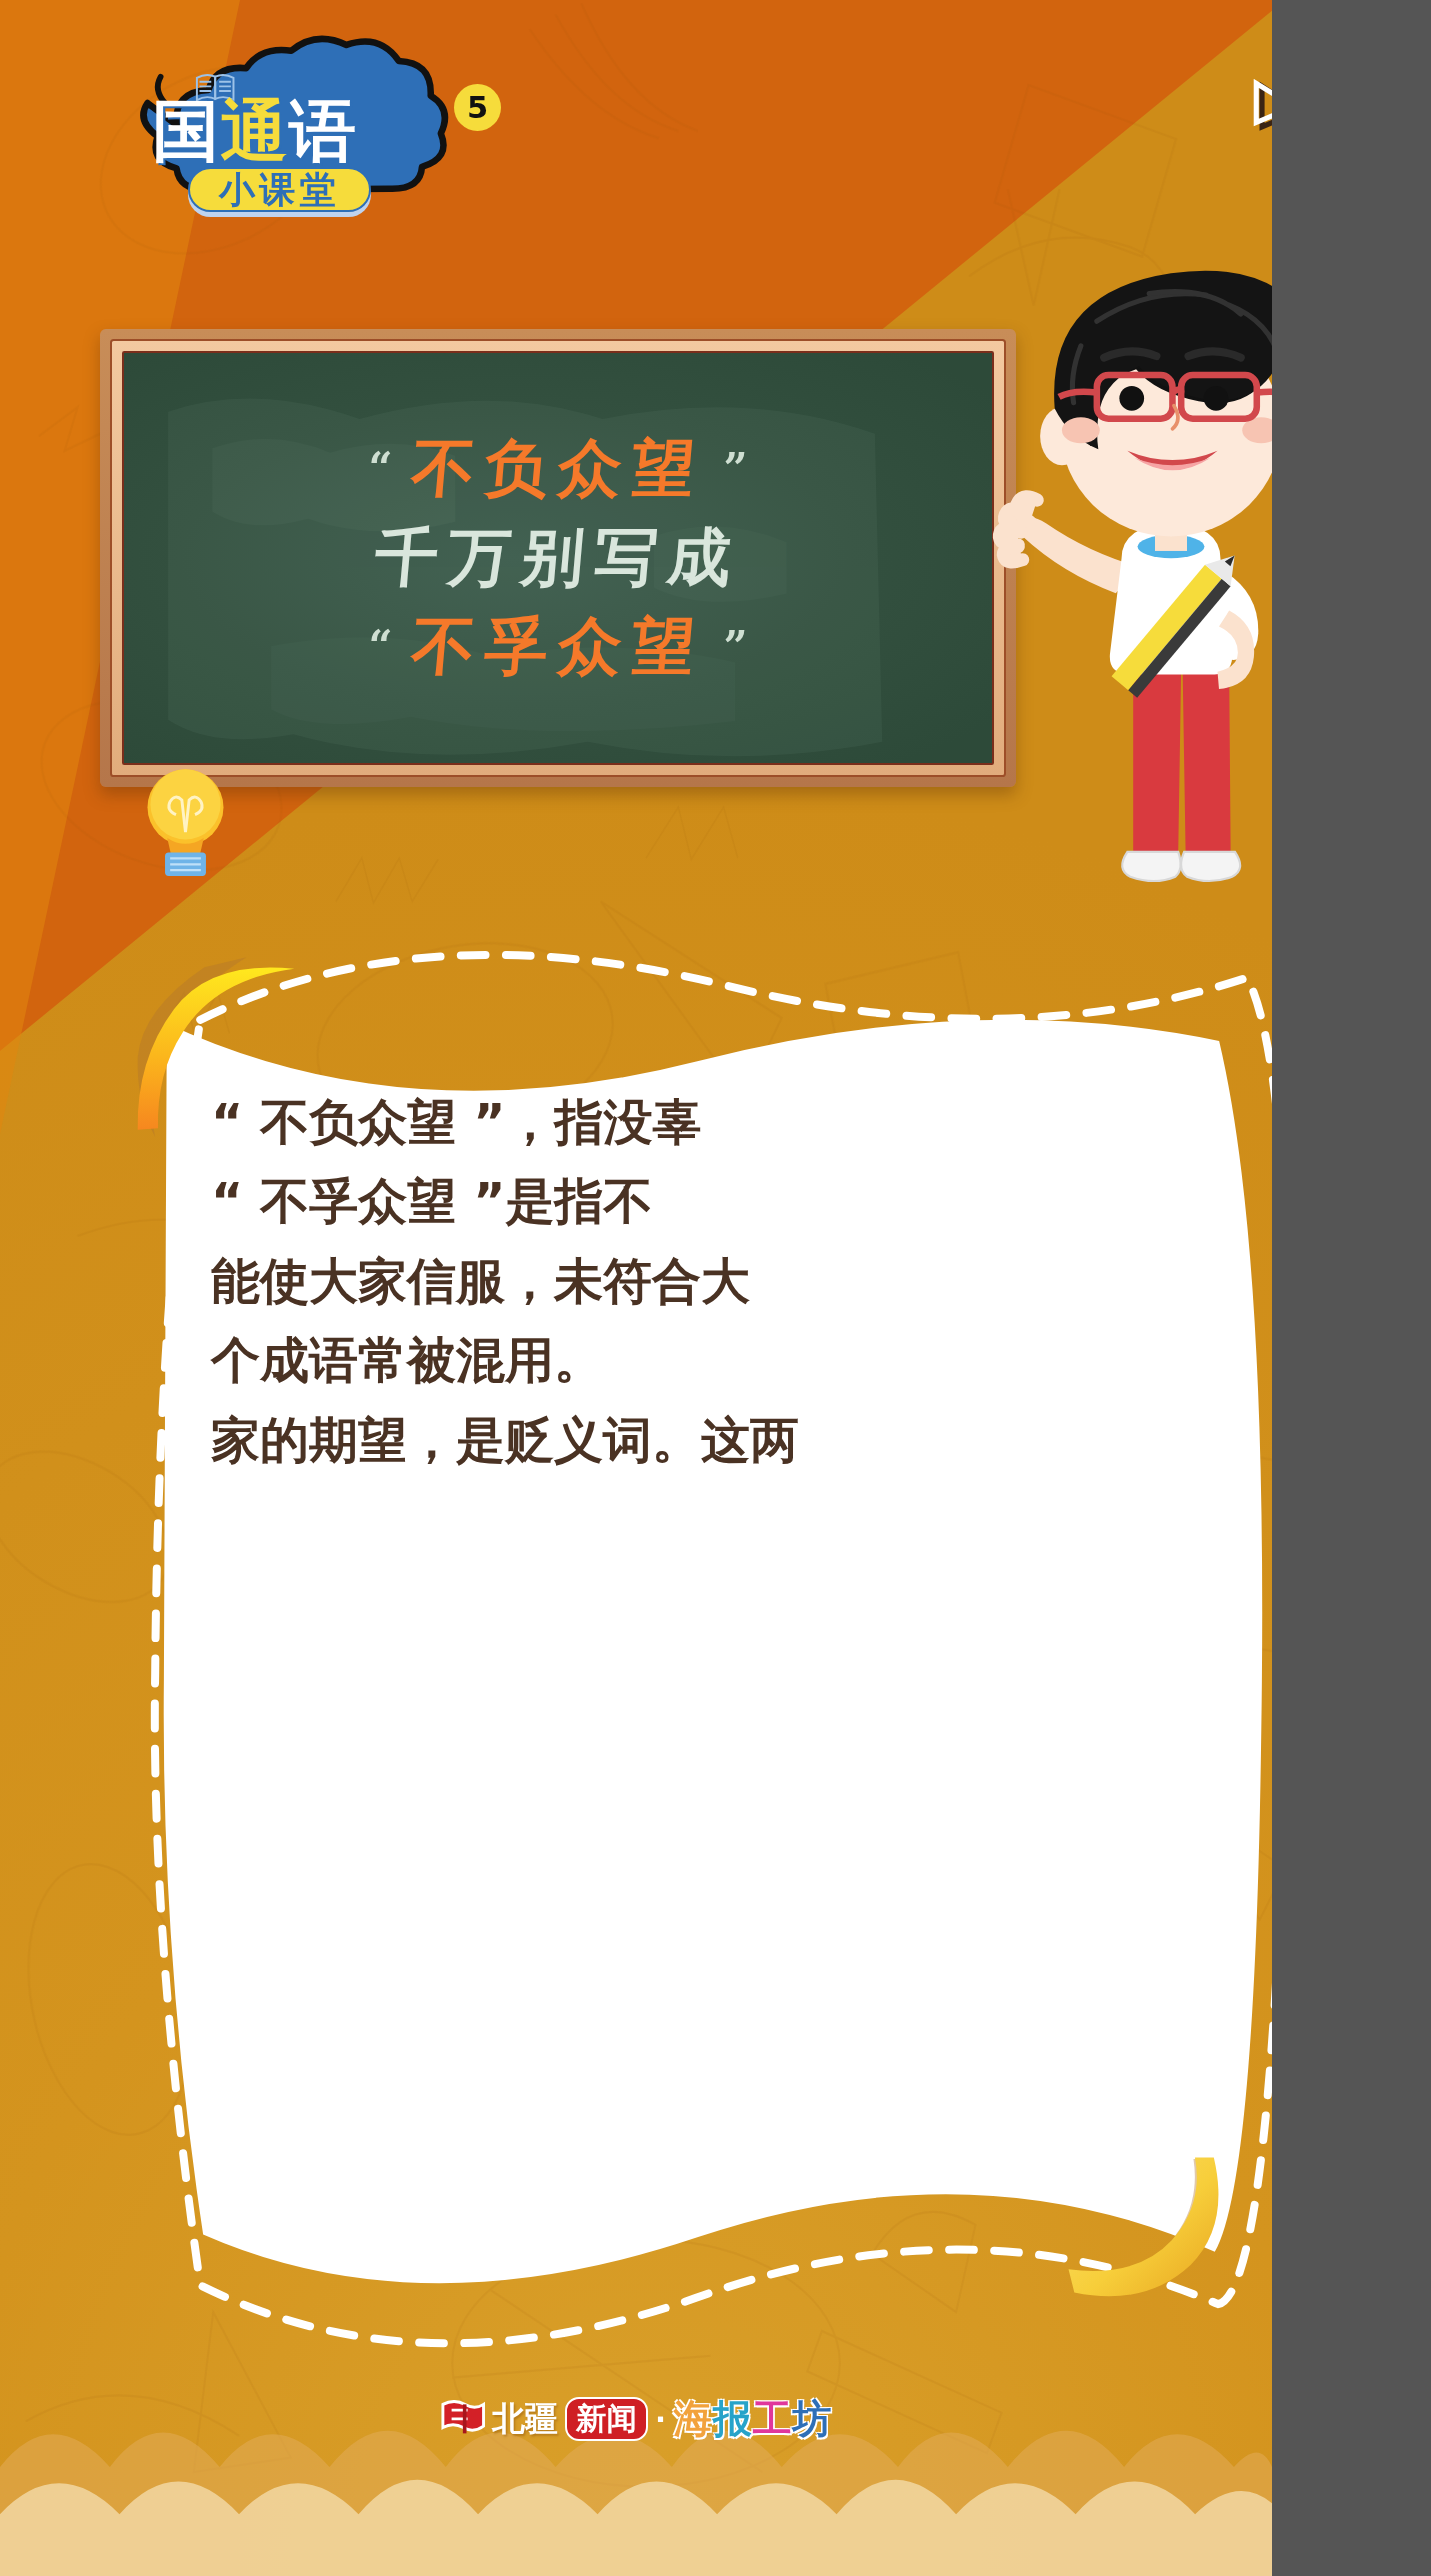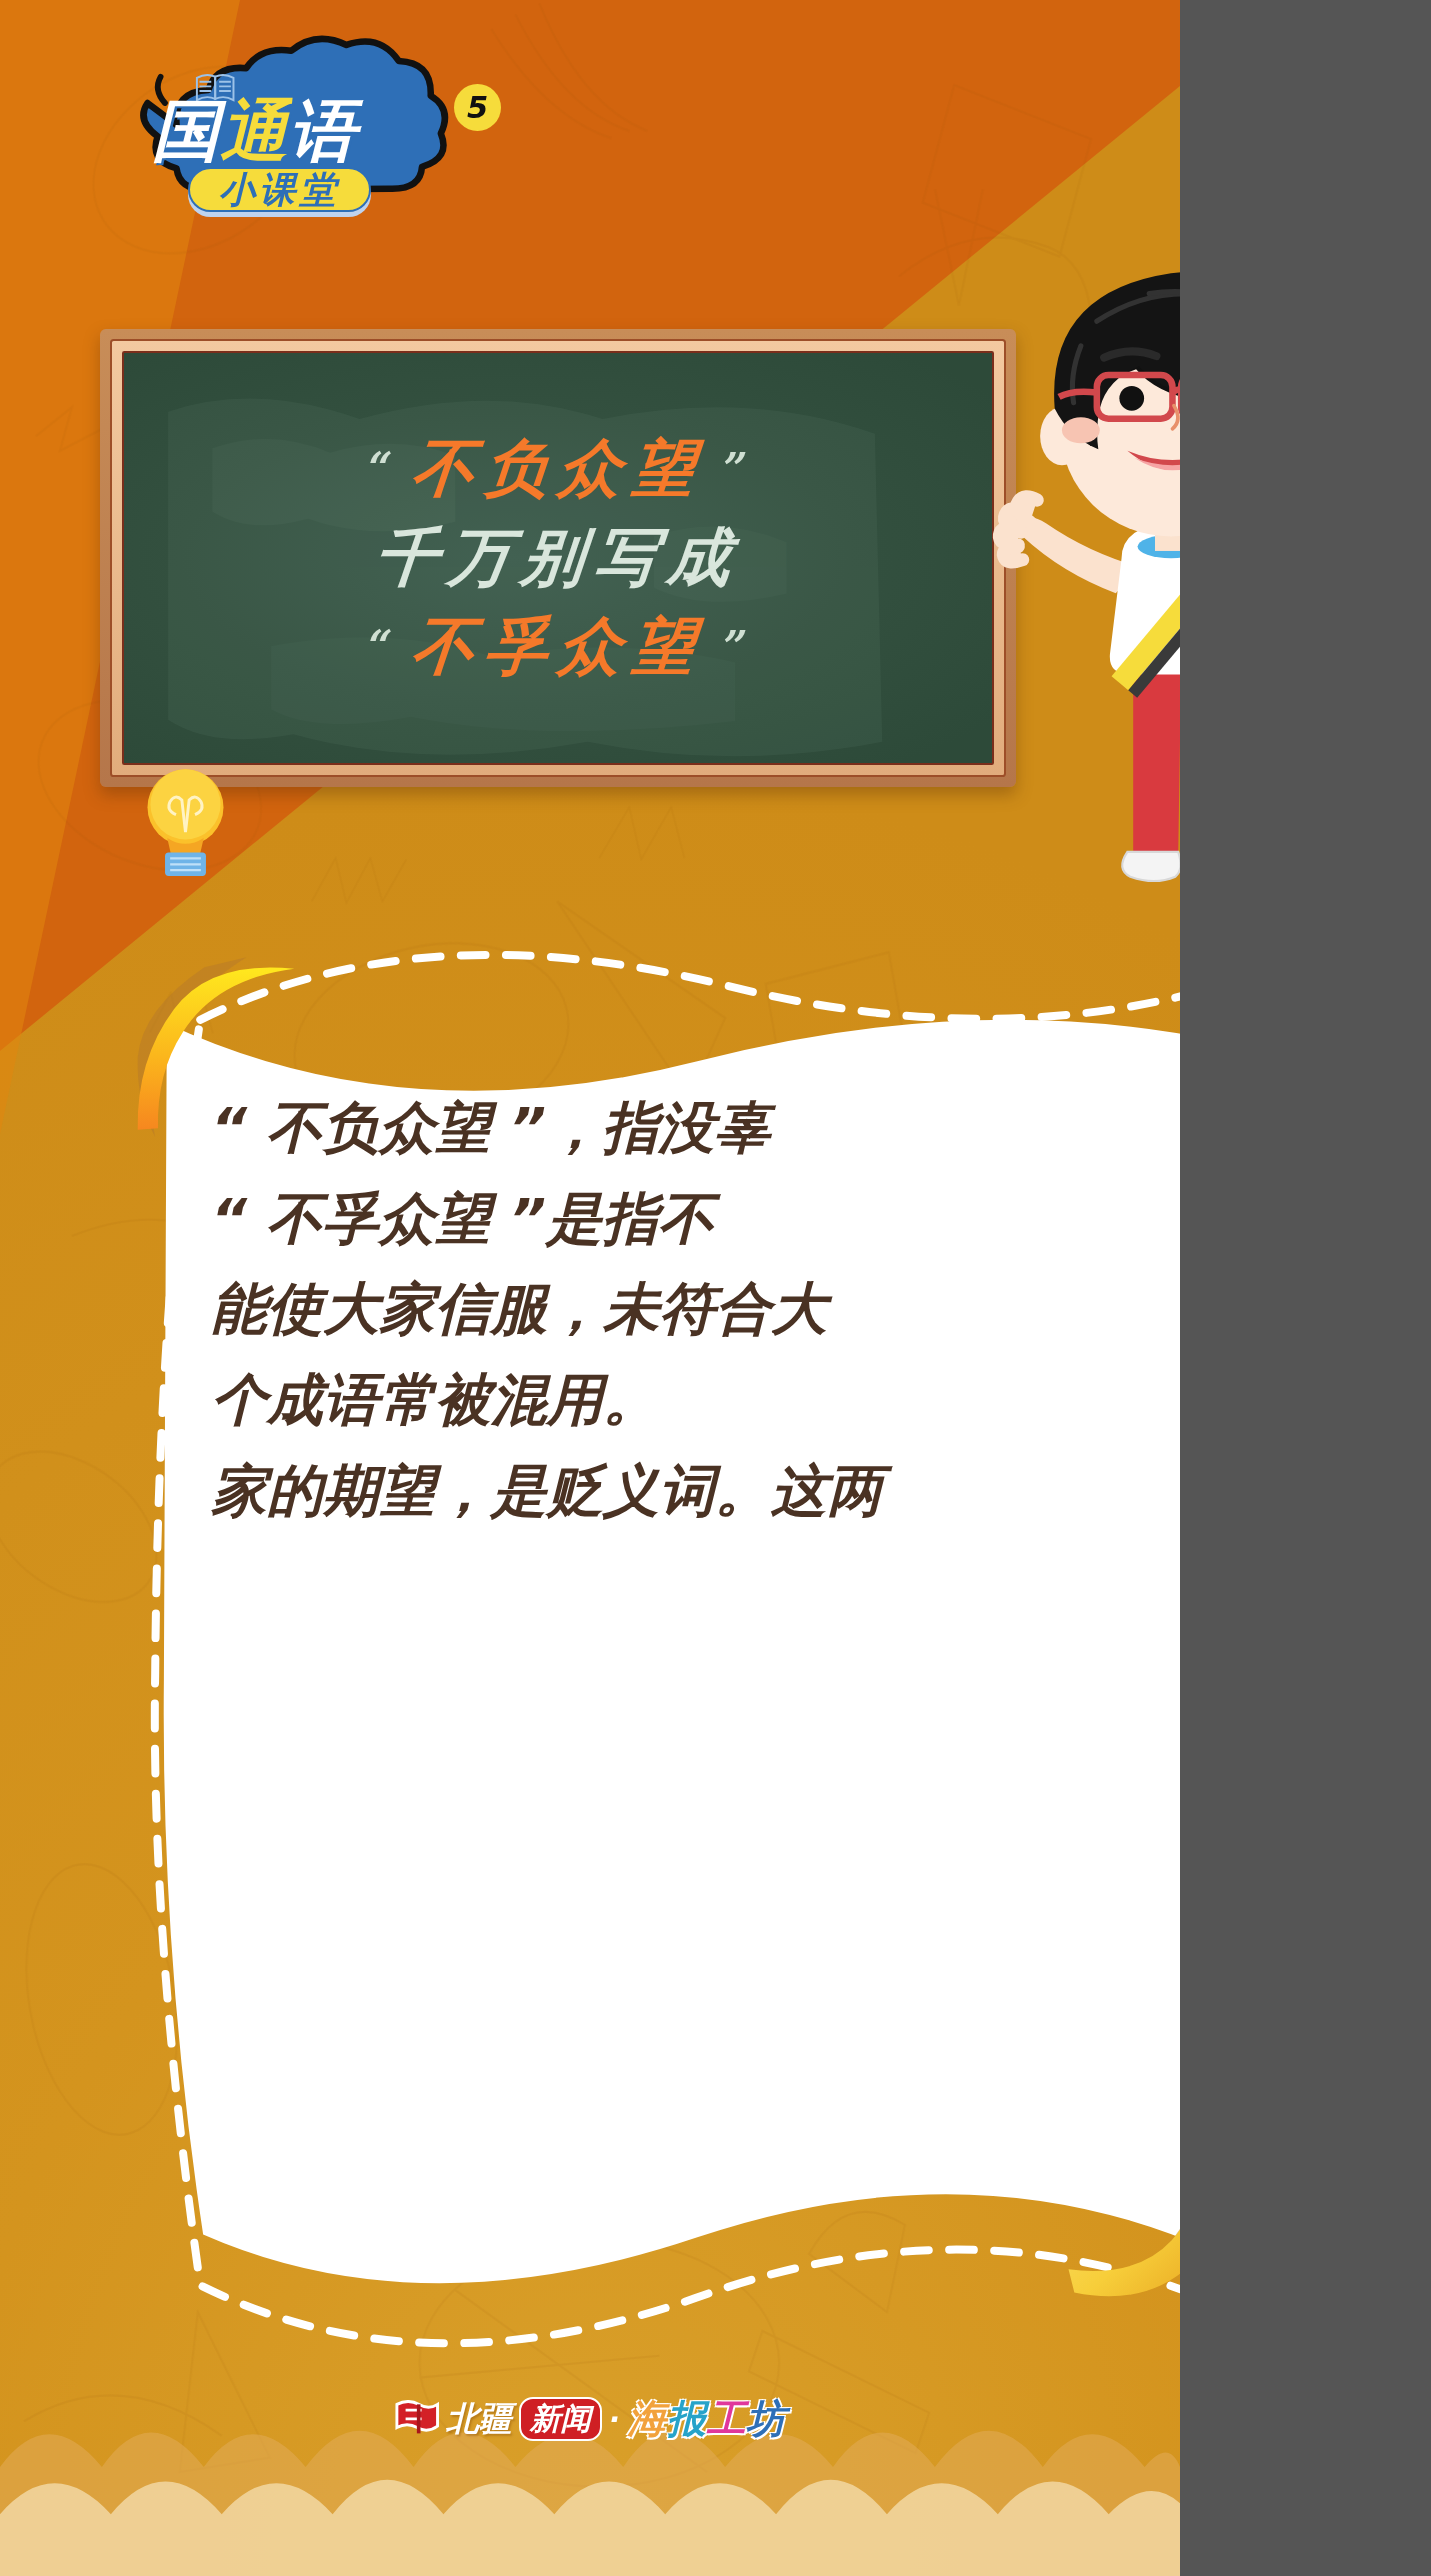--- a/index.html
+++ b/index.html
@@ -1,24 +1,23 @@
 <!DOCTYPE html>
 <html style="font-size:11.6px"><head>
 <meta charset="utf-8">
 <style>
   * { box-sizing: border-box; margin:0; padding:0; }
   html,body { background:#555; }
   body { font-family:"DejaVu Sans","Liberation Sans",sans-serif; }
 
   #poster{
     position:relative;
-    width:1180px; height:2576px;
+    width:1272px; height:2576px;
     overflow:hidden;
     background:#D4941E;
-    font-style:italic;
   }
 
   
   .bg-base{
     position:absolute; inset:0;
     background:
       radial-gradient(ellipse 120% 70% at 50% 100%, #D9A02A 0%, #D4941E 45%, #CE8C18 100%);
   }
   
   .bg-wedge{
@@ -127,21 +126,21 @@
   .card-paper{ position:absolute; inset:0; }
   .card-paper svg{ width:100%; height:100%; display:block; }
 
   .ribbon-tl{ position:absolute; left:129px; top:947px; width:174px; height:196px; }
   .ribbon-br{ position:absolute; left:1022px; top:2156px; width:218px; height:167px; }
 
   
   .card-text{
     position:absolute; left:211px; top:1083px; width:1018px;
     color:#4A3223;
-    font-size:56px; font-weight:bold;
+    font-size:49px; font-weight:bold;
     line-height:1.62;
     letter-spacing:0px;
   }
   .card-text p{ margin:0; }
 
   
   .footer{
     position:absolute; left:0; right:0; top:2392px;
     display:flex; align-items:center; justify-content:center; gap:7.3px;
   }

